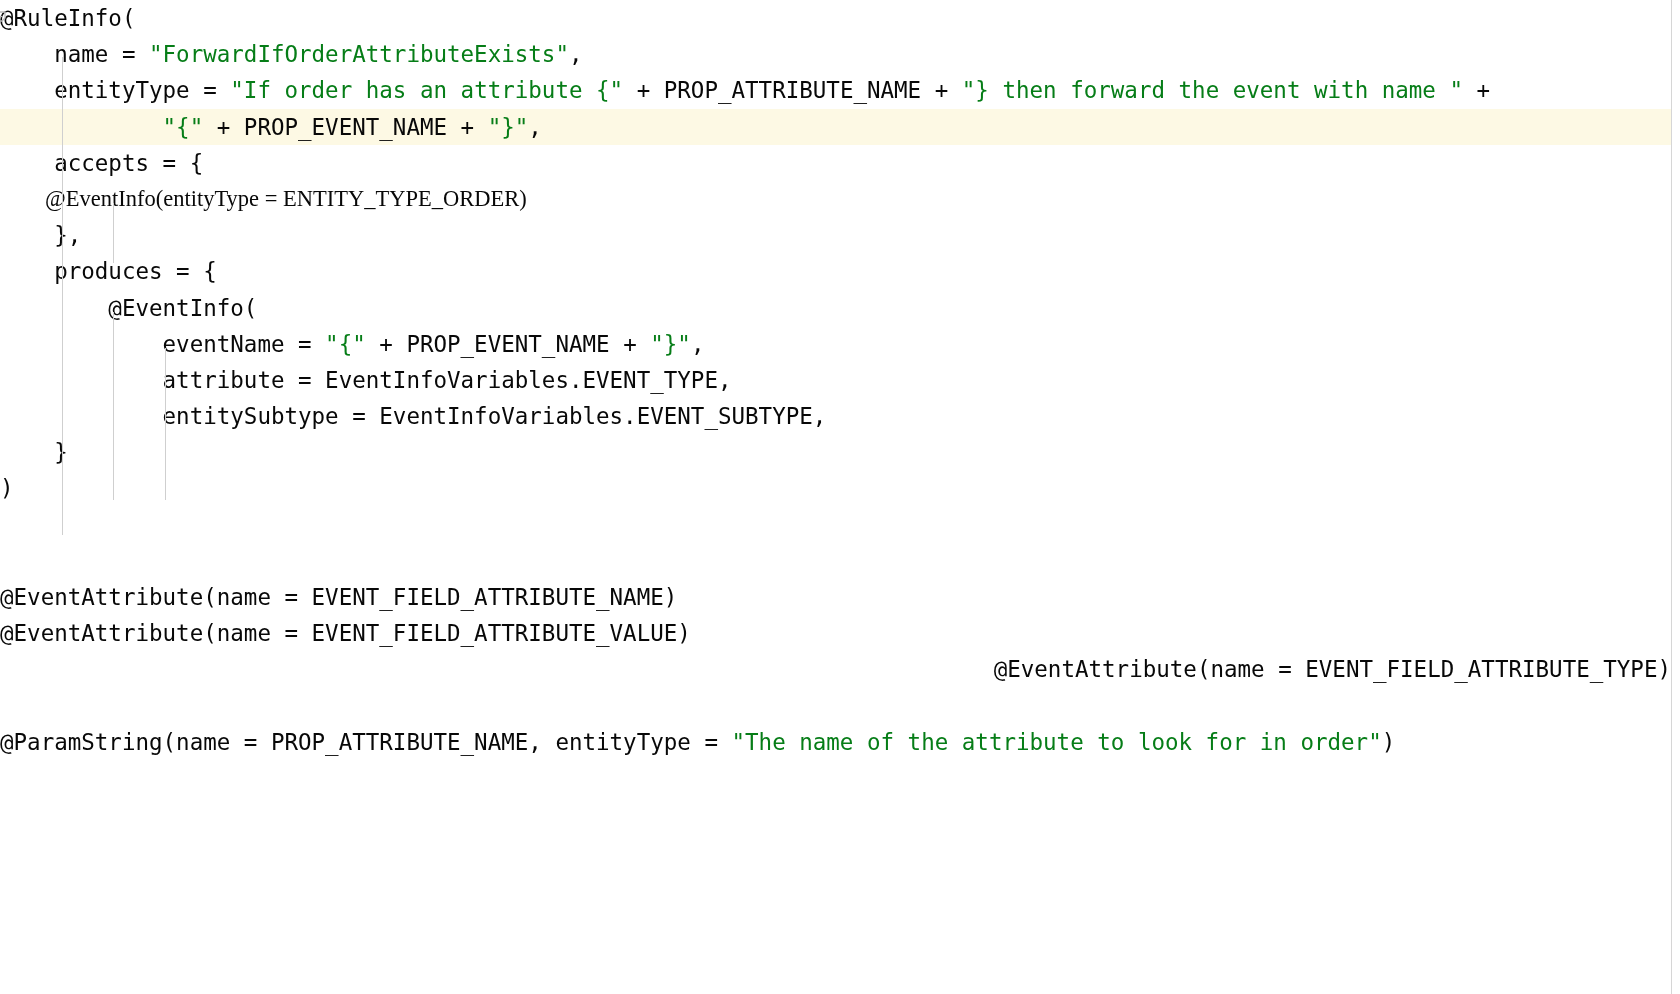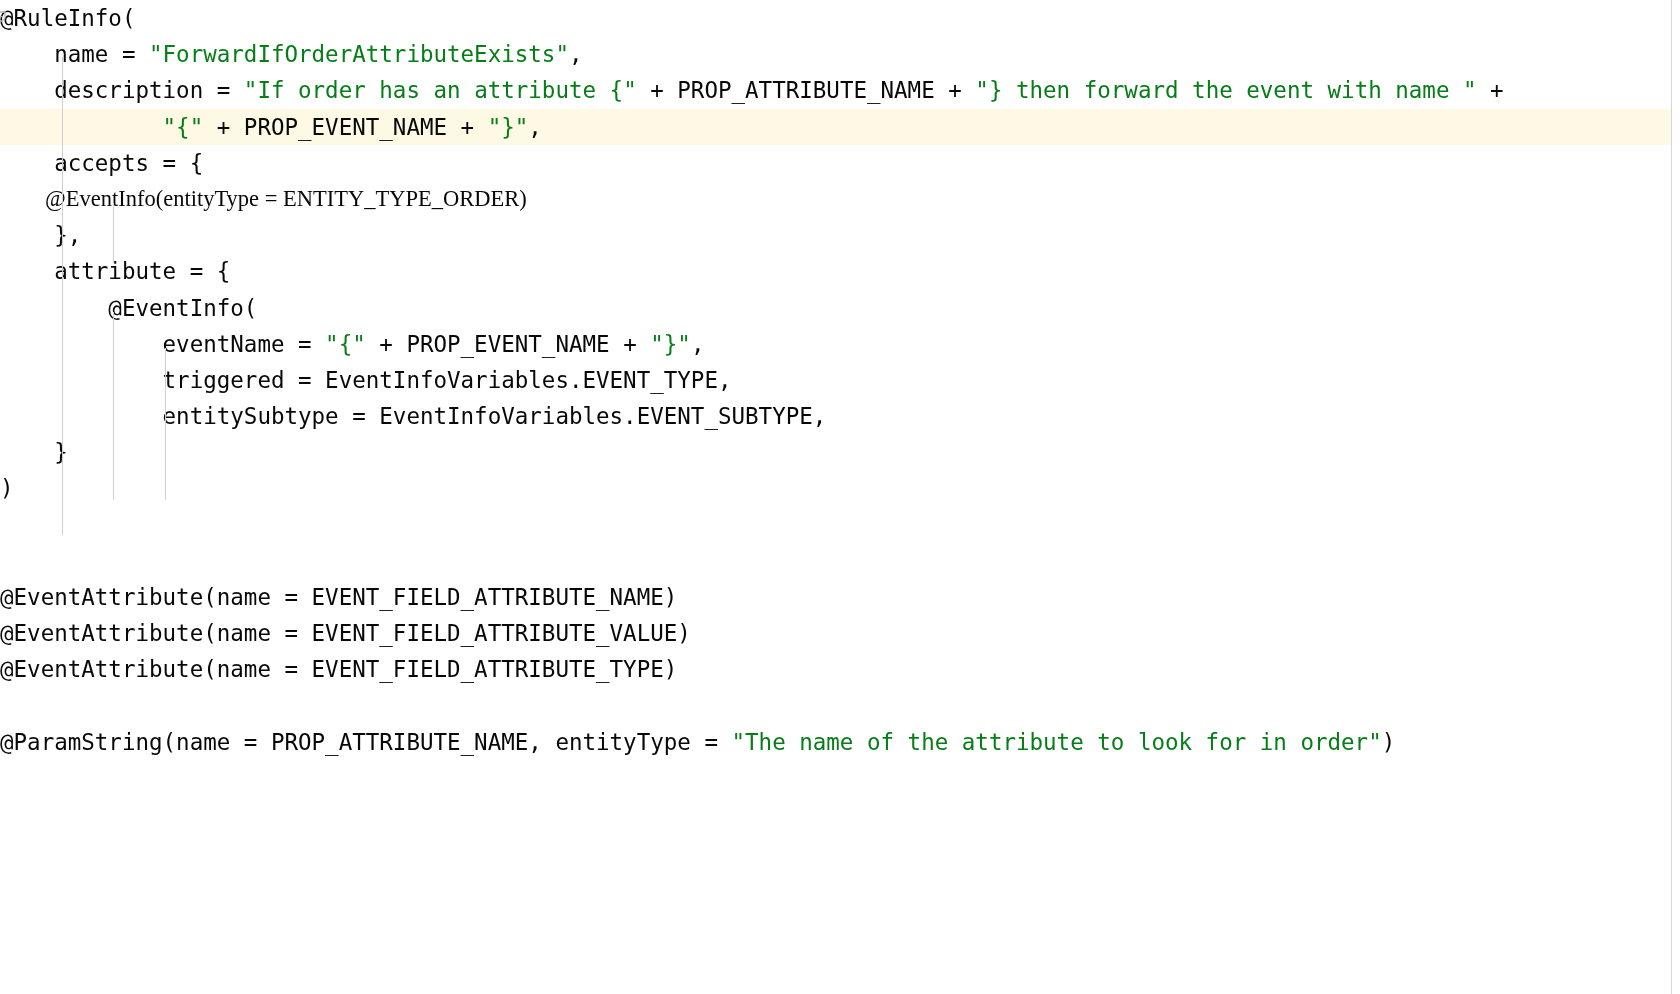--- a/index.html
+++ b/index.html
@@ -88,37 +88,37 @@
 <body>
 
 <div id="editor">
 
   <div class="code" id="code-lines">
       <div class="line" style="top: 0px;"><span class="fold" style="top: 9px;"><svg width="18" height="18" viewBox="0 0 18 18">
             <path d="M3 3 H14 V9 L11 12 H3 Z" fill="none" stroke="#b9b9b9" stroke-width="1.3"></path>
             <path d="M5.5 7.5 H11.5" stroke="#b9b9b9" stroke-width="1.3"></path>
           </svg></span><span class="pl">@RuleInfo(</span></div>
       <div class="line" style="top: 0px;"><span class="pl">    name = </span><span class="str">"ForwardIfOrderAttributeExists"</span><span class="pl">,</span></div>
-      <div class="line" style="top: 0px;"><span class="pl">    description = </span><span class="str">"If order has an attribute {"</span><span class="pl"> + PROP_ATTRIBUTE_NAME + </span><span class="str">"} then forward the event with name "</span><span class="pl"> +</span></div>
+      <div class="line" style="top: 0px;"><span class="pl">    entityType = </span><span class="str">"If order has an attribute {"</span><span class="pl"> + PROP_ATTRIBUTE_NAME + </span><span class="str">"} then forward the event with name "</span><span class="pl"> +</span></div>
       <div class="line highlight" style="top: 0px;"><span class="pl">            </span><span class="str">"{"</span><span class="pl"> + PROP_EVENT_NAME + </span><span class="str">"}"</span><span class="pl">,</span></div>
       <div class="line" style="top: 0px;"><span class="pl">    accepts = {</span></div>
       <div class="line" style="top: 0px; font-family: Liberation Serif, serif;"><span class="pl">        @EventInfo(entityType = ENTITY_TYPE_ORDER)</span></div>
       <div class="line" style="top: 0px;"><span class="pl">    },</span></div>
-      <div class="line" style="top: 0px;"><span class="pl">    attribute = {</span></div>
+      <div class="line" style="top: 0px;"><span class="pl">    produces = {</span></div>
       <div class="line" style="top: 0px;"><span class="pl">        @EventInfo(</span></div>
       <div class="line" style="top: 0px;"><span class="pl">            eventName = </span><span class="str">"{"</span><span class="pl"> + PROP_EVENT_NAME + </span><span class="str">"}"</span><span class="pl">,</span></div>
-      <div class="line" style="top: 0px;"><span class="pl">            triggered = EventInfoVariables.EVENT_TYPE,</span></div>
+      <div class="line" style="top: 0px;"><span class="pl">            attribute = EventInfoVariables.EVENT_TYPE,</span></div>
       <div class="line" style="top: 0px;"><span class="pl">            entitySubtype = EventInfoVariables.EVENT_SUBTYPE,</span></div>
       <div class="line" style="top: 0px;"><span class="pl">    }</span></div>
       <div class="line" style="top: 0px;"><span class="pl">)</span></div>
       <div class="line" style="top: 0px;"><span class="pl"></span></div>
       <div class="line" style="top: 0px;"><span class="pl"></span></div>
       <div class="line" style="top: 0px;"><span class="pl">@EventAttribute(name = EVENT_FIELD_ATTRIBUTE_NAME)</span></div>
       <div class="line" style="top: 0px;"><span class="pl">@EventAttribute(name = EVENT_FIELD_ATTRIBUTE_VALUE)</span></div>
-      <div class="line" style="top: 0px;"><span class="pl">@EventAttribute(name = EVENT_FIELD_ATTRIBUTE_TYPE)</span></div>
+      <div class="line" style="top: 0px; text-align: right;"><span class="pl">@EventAttribute(name = EVENT_FIELD_ATTRIBUTE_TYPE)</span></div>
       <div class="line" style="top: 0px;"><span class="pl"></span></div>
       <div class="line" style="top: 0px;"><span class="pl">@ParamString(name = PROP_ATTRIBUTE_NAME, entityType = </span><span class="str">"The name of the attribute to look for in order"</span><span class="pl">)</span></div>
       <div class="line" style="top: 0px;"><span class="pl"></span></div>
     </div>
 
   <div id="guides">
       <div class="guide" style="left: 62px; top: 57px; height: 478px; background: rgb(207, 207, 207);"></div>
       <div class="guide" style="left: 113px; top: 203px; height: 60px; background: rgb(207, 207, 207);"></div>
       <div class="guide" style="left: 113px; top: 312px; height: 188px; background: rgb(207, 207, 207);"></div>
       <div class="guide" style="left: 165px; top: 348px; height: 152px; background: rgb(207, 207, 207);"></div>

